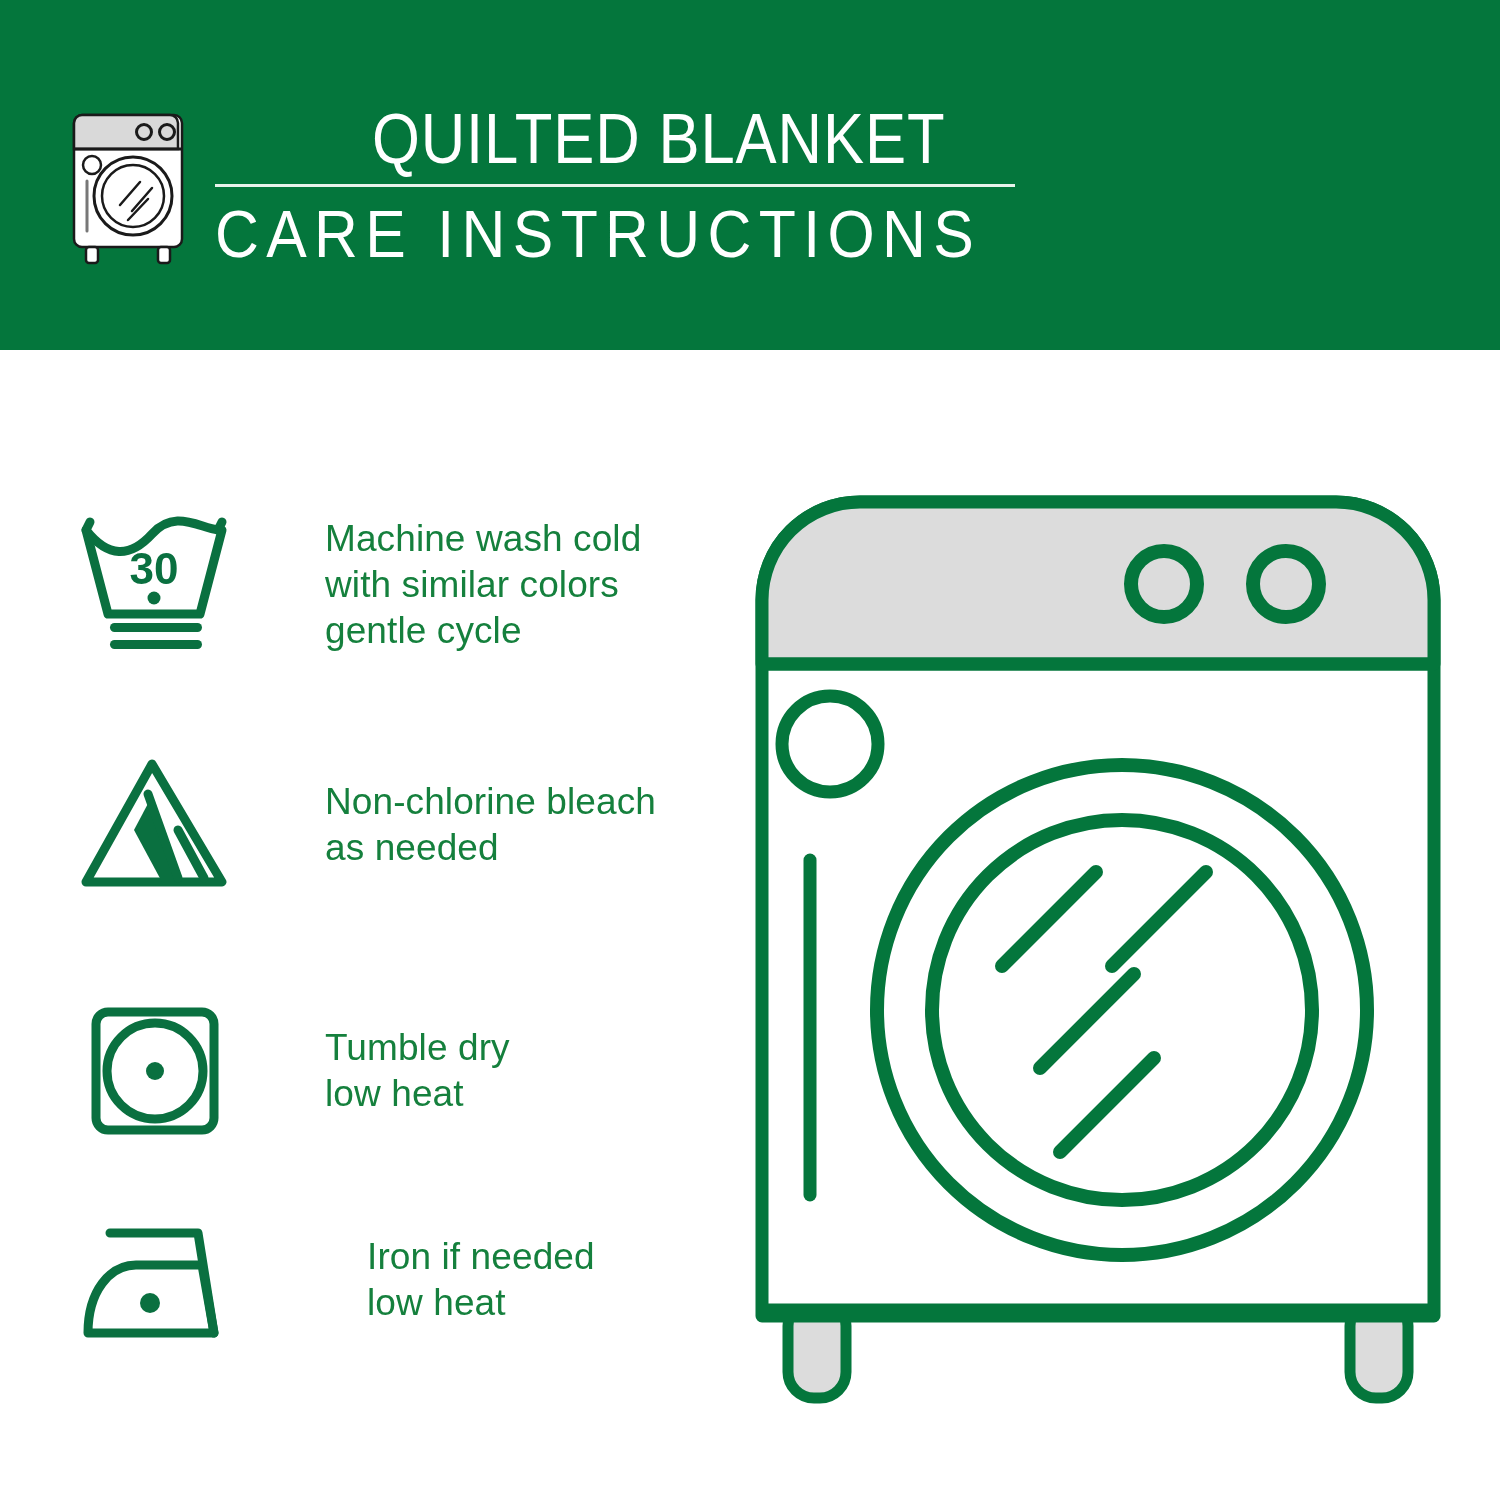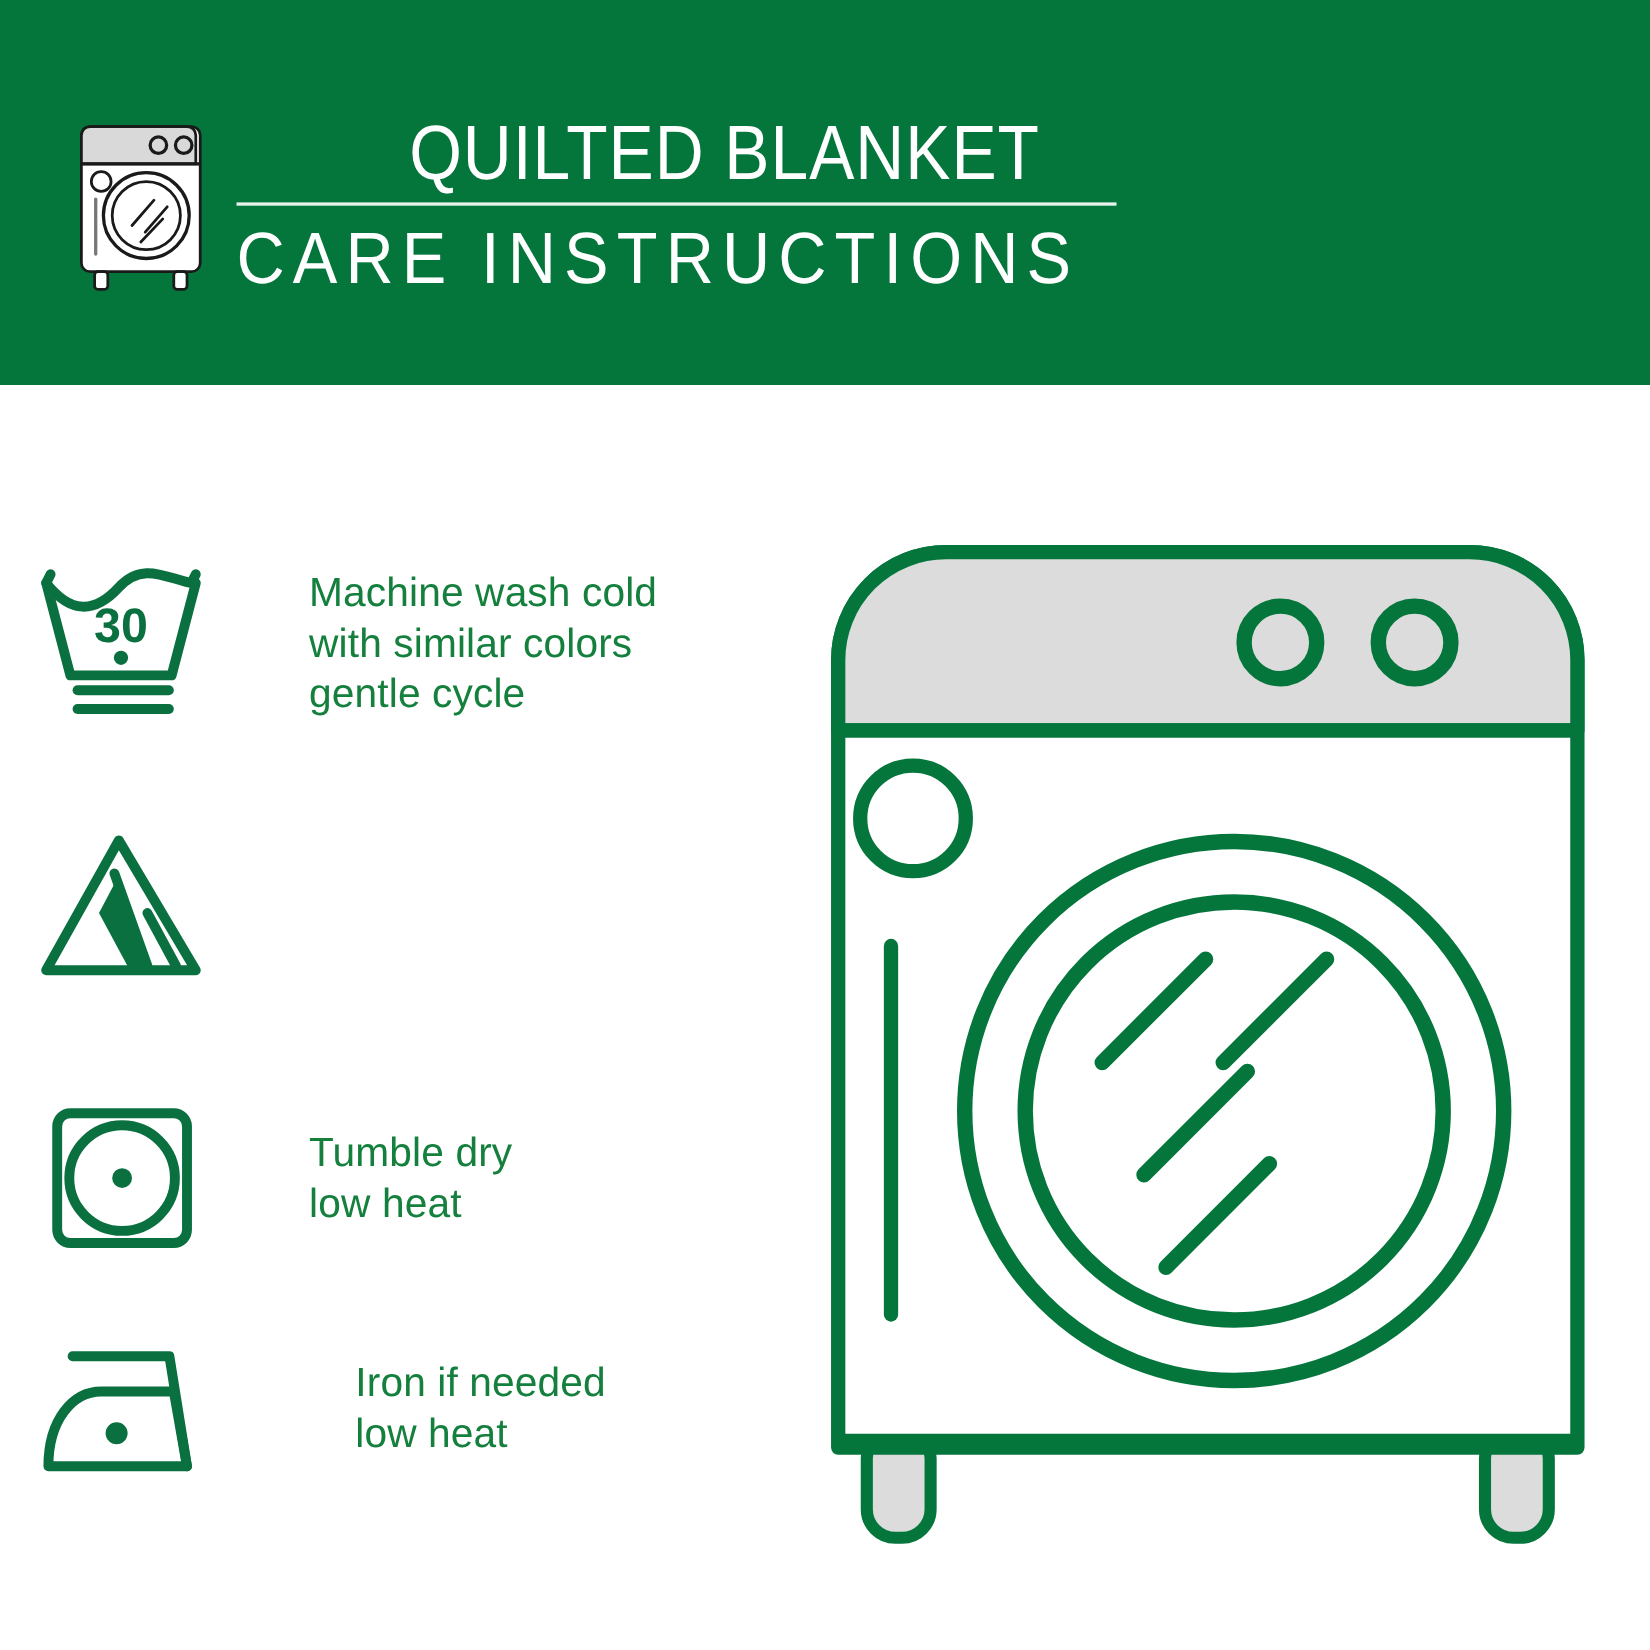--- a/index.html
+++ b/index.html
@@ -41,21 +41,21 @@
     font-weight:300;
     letter-spacing:8px;
     transform:scaleX(0.92);
     transform-origin:left center;
     white-space:nowrap;
   }
 
   
   .care-list { position:absolute; left:0; top:350px; width:740px; height:1150px; }
   .care-row {
-    position:absolute; left:0; width:740px; display:flex; align-items:center;
+    position:absolute; left:0; width:740px; display:flex; align-items:center;padding-left:44px;
   }
   .care-icon {
     width:240px; min-width:240px; display:flex; justify-content:center; align-items:center;
   }
   .care-text {
     font-size:37px; line-height:46px; color:#15803d; font-weight:400; letter-spacing:0.1px;
     white-space:pre-line;
     margin-left:41px;
   }
   .row0 { top:160px; }
@@ -133,20 +133,22 @@
         <svg viewBox="0 0 180 150" width="180" height="150">
 
           <path d="M78 14 L148 132 L12 132 Z" fill="none" stroke="#0A7040" stroke-width="9" stroke-linejoin="round"></path>
 
           <path d="M78 46 L108 132 L88 132 L60 80 Z" fill="#0A7040"></path>
           <path d="M103 79 L134 132 L116 132 L88 92 Z" fill="#0A7040" opacity="0"></path>
           <line x1="74" y1="44" x2="104" y2="128" stroke="#0A7040" stroke-width="9" stroke-linecap="round"></line>
           <line x1="104" y1="80" x2="130" y2="128" stroke="#0A7040" stroke-width="9" stroke-linecap="round"></line>
         </svg>
       </div>
+      <div class="care-text">Non-chlorine bleach
+as needed</div>
     </div>
 
     <div class="care-row row2">
       <div class="care-icon">
         <svg viewBox="0 0 180 150" width="180" height="150">
           <rect x="22" y="16" width="118" height="118" rx="12" ry="12" fill="none" stroke="#0A7040" stroke-width="9"></rect>
           <circle cx="81" cy="75" r="48" fill="none" stroke="#0A7040" stroke-width="9"></circle>
           <circle cx="81" cy="75" r="9" fill="#0A7040"></circle>
         </svg>
       </div>

